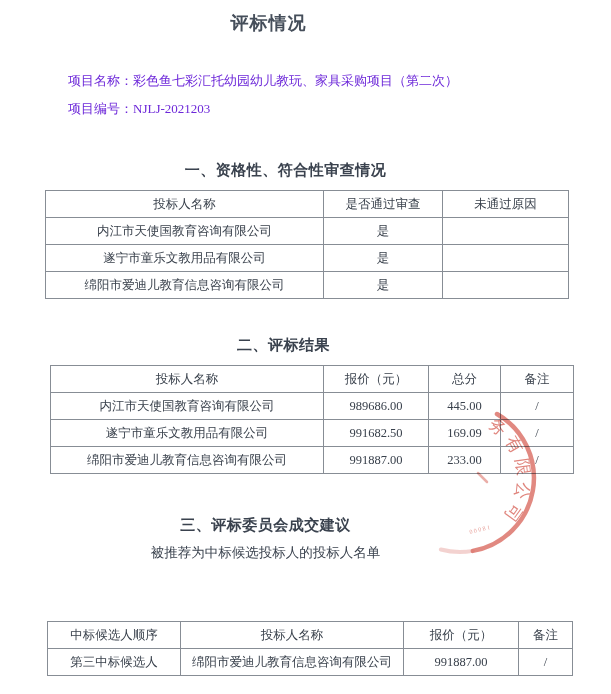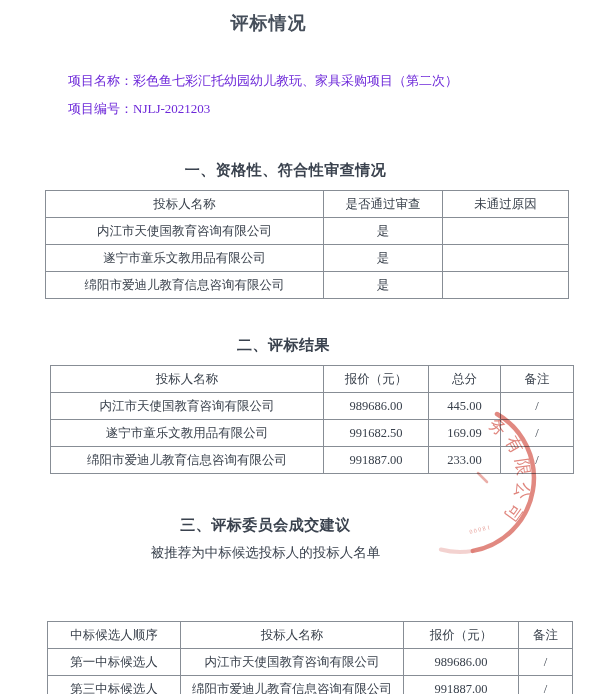--- a/index.html
+++ b/index.html
@@ -168,26 +168,20 @@
   <thead>
     <tr>
       <th>中标候选人顺序</th>
       <th>投标人名称</th>
       <th>报价（元）</th>
       <th>备注</th>
     </tr>
   </thead>
   <tbody>
     <tr>
-      <td>第一中标候选人</td>
-      <td>内江市天使国教育咨询有限公司</td>
-      <td>989686.00</td>
-      <td>/</td>
-    </tr>
-    <tr>
       <td>第三中标候选人</td>
       <td>绵阳市爱迪儿教育信息咨询有限公司</td>
       <td>991887.00</td>
       <td>/</td>
     </tr>
   </tbody>
 </table>
 
 <svg class="abs stamp" width="200" height="190" viewBox="0 0 200 190" xmlns="http://www.w3.org/2000/svg">
   <defs>

